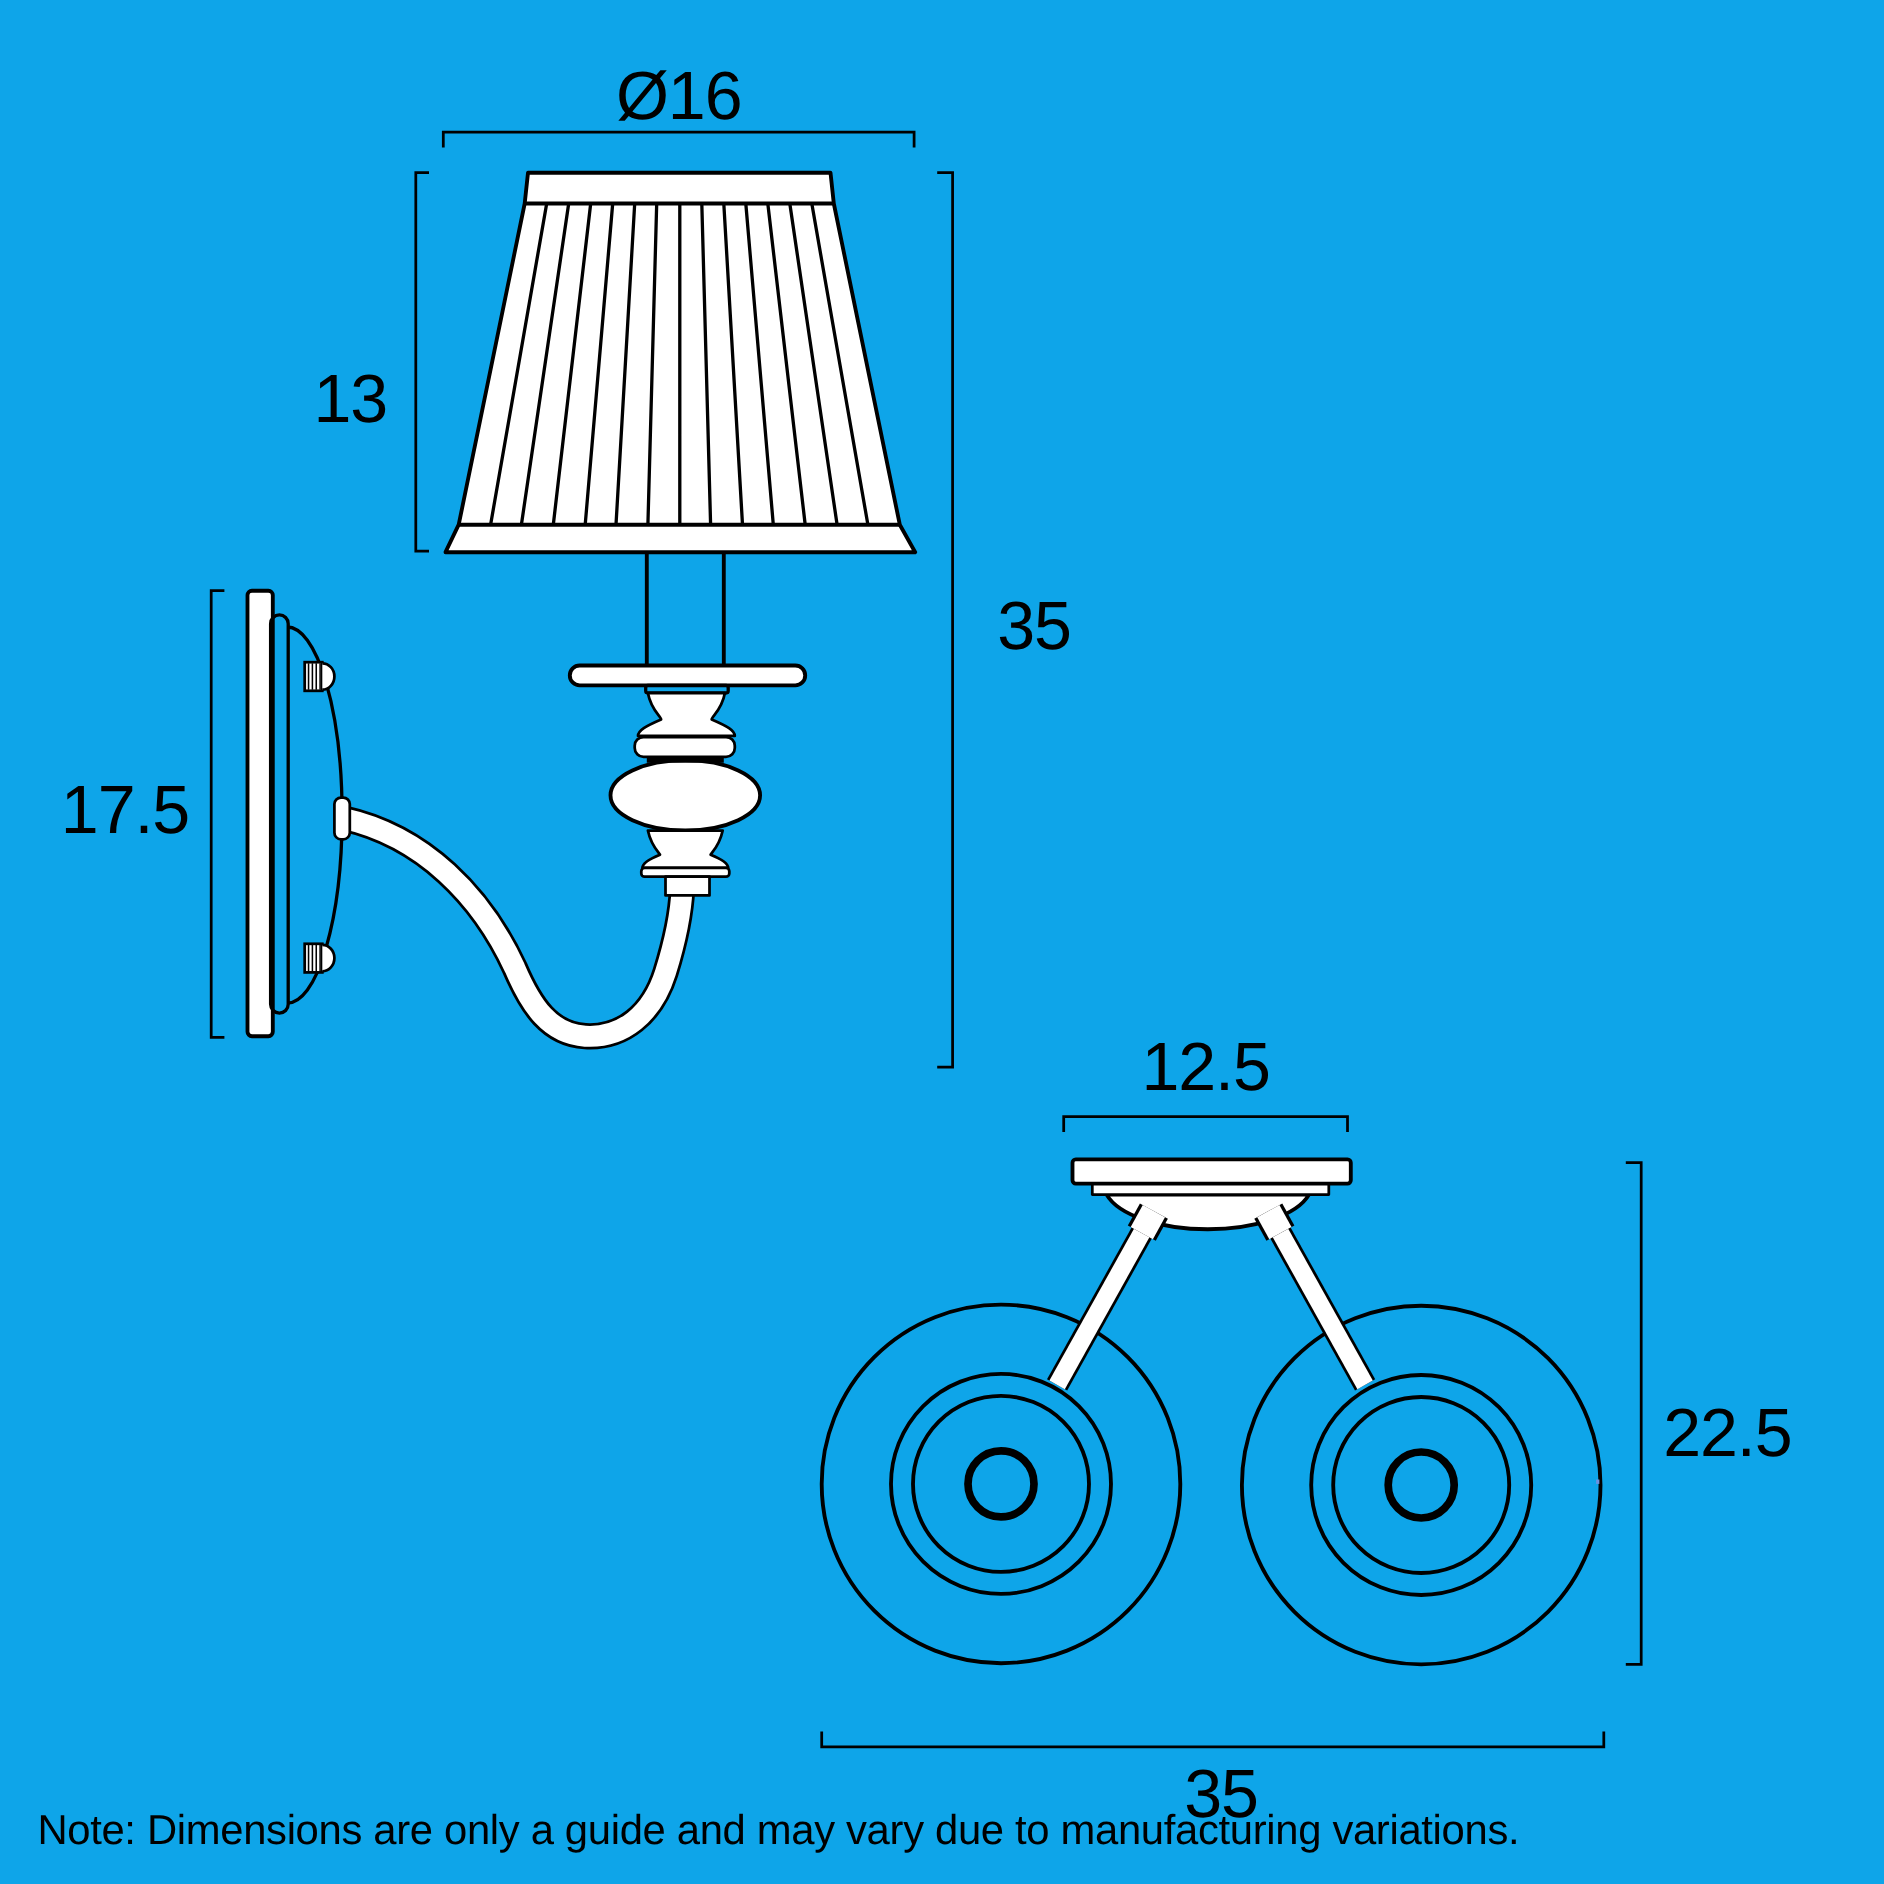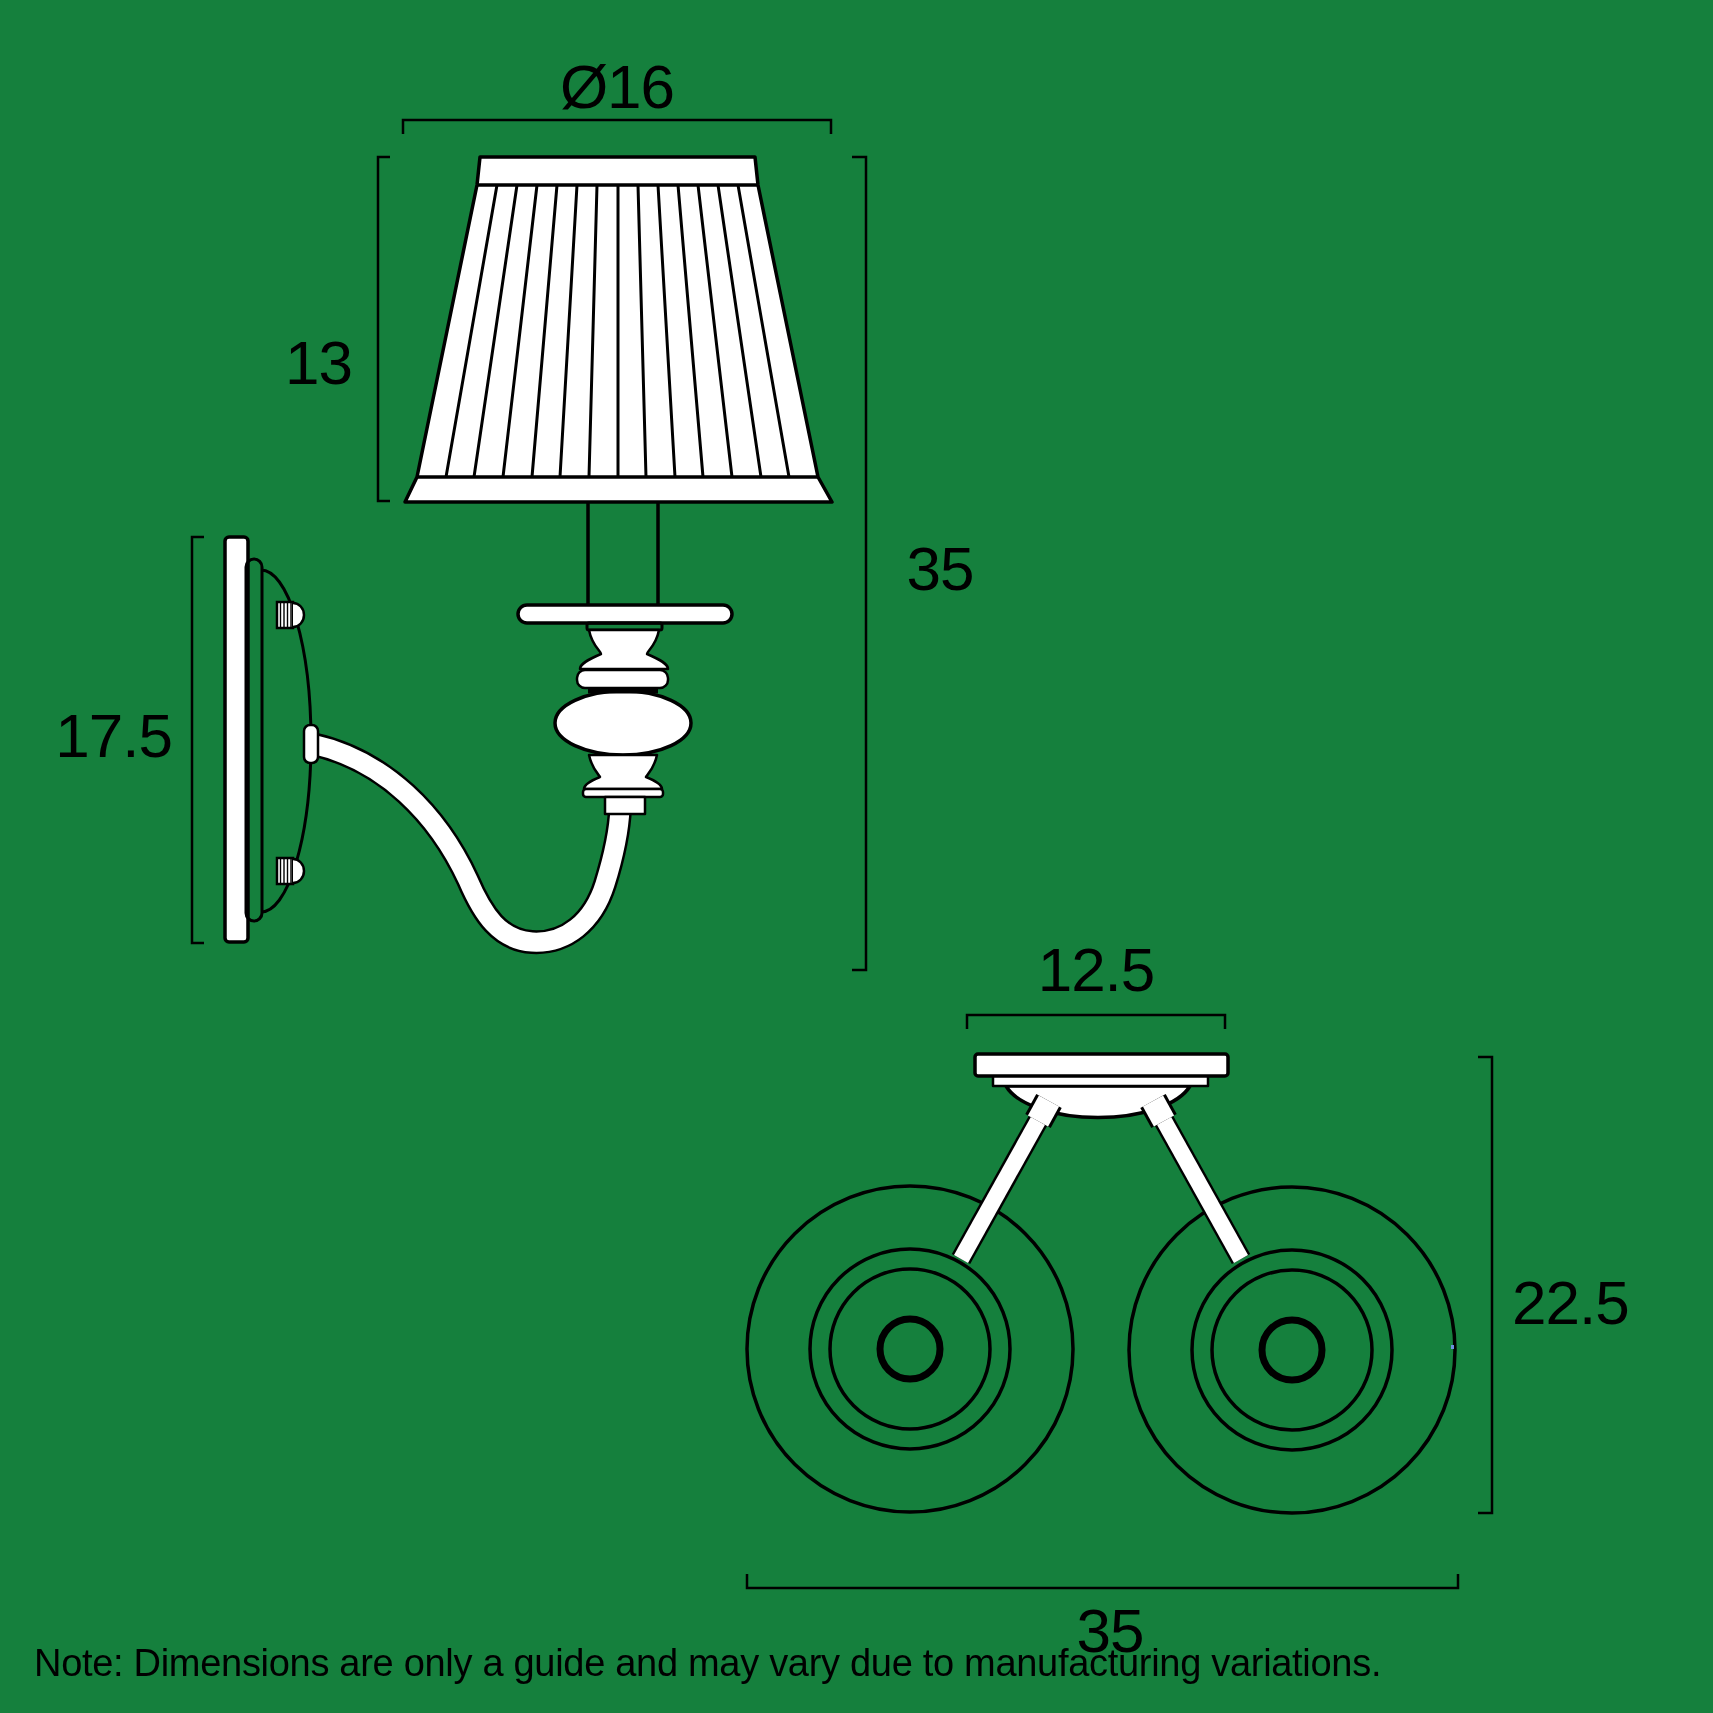--- a/index.html
+++ b/index.html
@@ -4,21 +4,21 @@
 <style>
   html, body {
     margin: 0;
     padding: 0;
     background: #ffffff;
   }
   .canvas {
     position: relative;
     width: 1713px;
     height: 1713px;
-    background: #15803d;
+    background: #0ea5e9;
     font-family: "Liberation Sans", sans-serif;
     overflow: hidden;
   }
   svg { display: block; }
   .outline {
     fill: none;
     stroke: #000000;
     stroke-width: 3.5;
     stroke-linejoin: round;
   }

